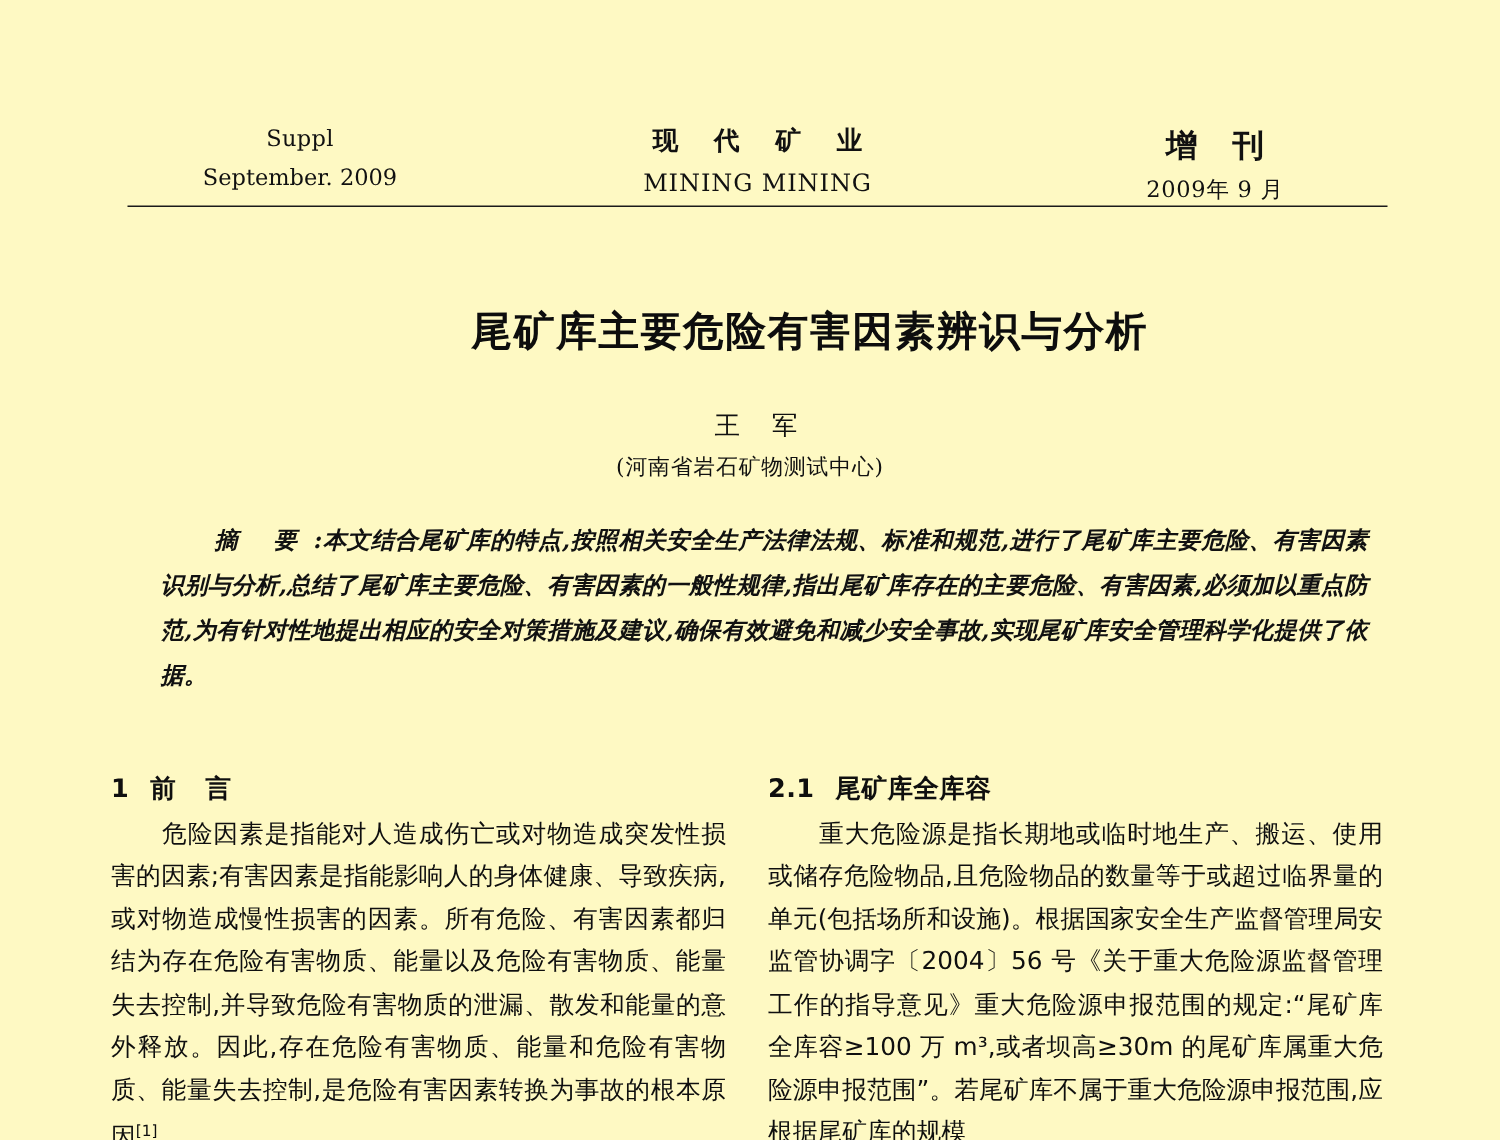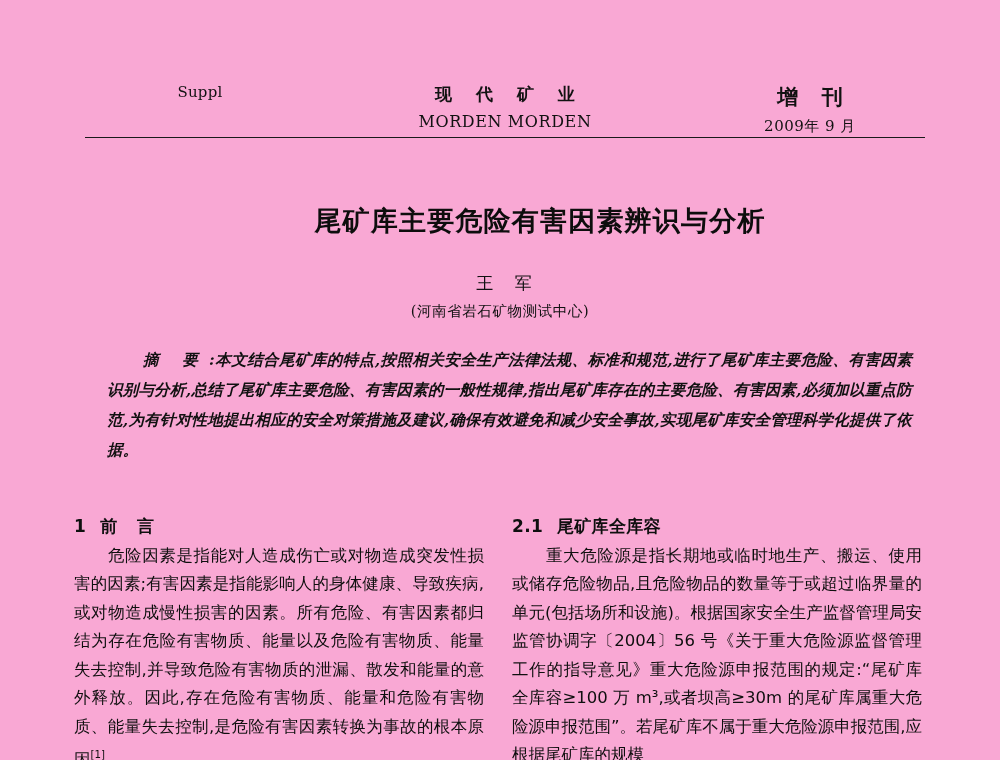--- a/index.html
+++ b/index.html
@@ -14,21 +14,21 @@
     font-family: "DejaVu Serif", "Liberation Serif", serif;
     color: #111111;
     position: relative;
   }
 
   .page {
     position: absolute;
     left: 0; top: 0;
     width: 1000px;
     height: 760px;
-    background: #f9a8d4;
+    background: #fef9c3;
     overflow: hidden;
   }
 
   
   .running-head {
     position: absolute;
     left: 85px;
     top: 82px;
     width: 840px;
     height: 52px;
@@ -203,24 +203,25 @@
   }
 </style>
 </head>
 <body>
 
 <div class="page">
 
   <div class="running-head">
     <div class="rh-col rh-left">
       <span class="rh-line1">Suppl</span>
+      <span class="rh-line2">September. 2009</span>
     </div>
     <div class="rh-col rh-mid">
       <span class="rh-line1">现 代 矿 业</span>
-      <span class="rh-line2">MORDEN MORDEN</span>
+      <span class="rh-line2">MINING MINING</span>
     </div>
     <div class="rh-col rh-right">
       <span class="rh-line1">增 刊</span>
       <span class="rh-line2">2009年 9 月</span>
     </div>
   </div>
   <div class="head-rule"></div>
 
   <div class="doc-title">尾矿库主要危险有害因素辨识与分析</div>
   <div class="doc-author">王 军</div>

